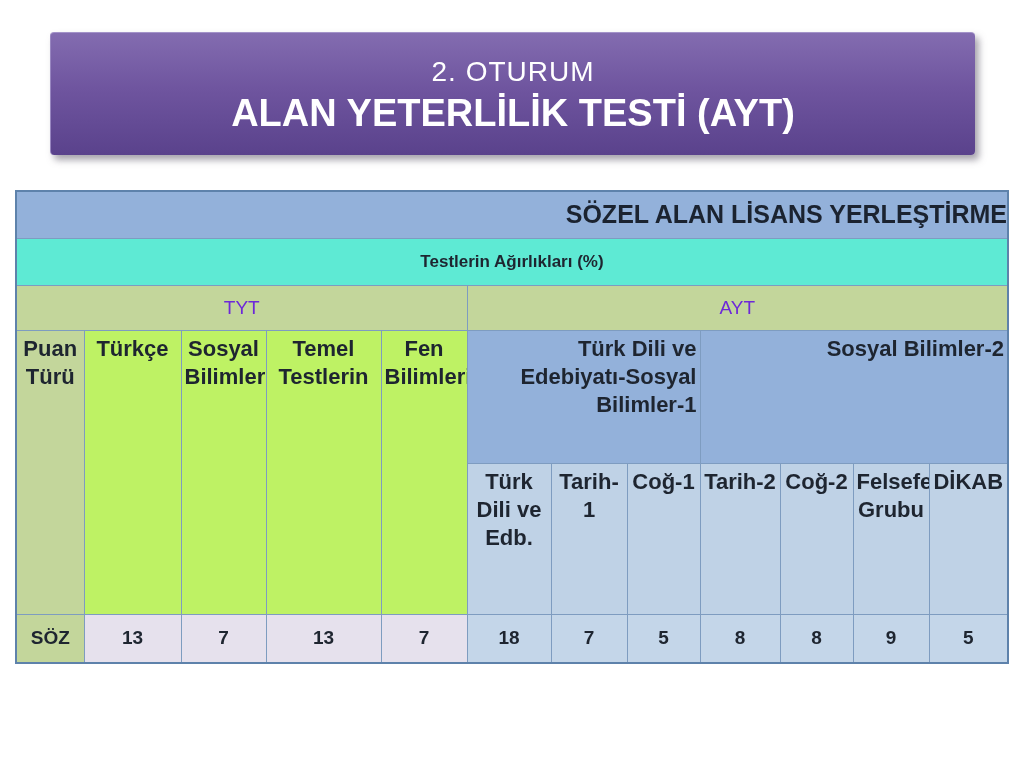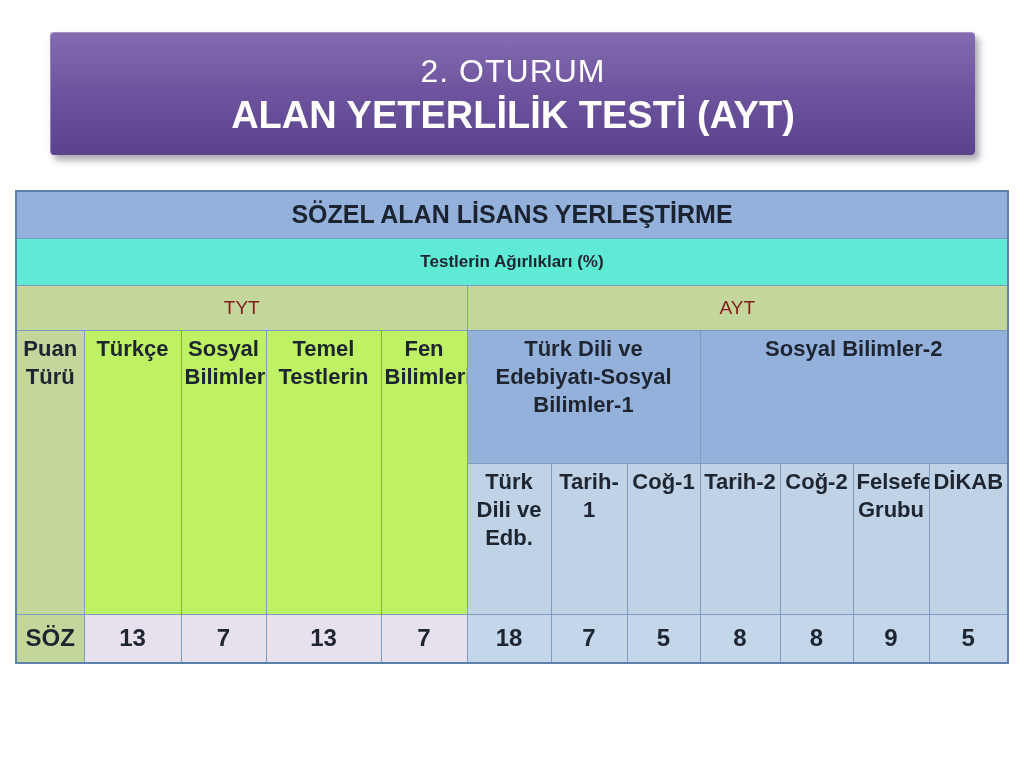--- a/index.html
+++ b/index.html
@@ -24,21 +24,21 @@
     box-shadow: 4px 5px 7px rgba(95, 90, 105, 0.55);
     display: flex;
     flex-direction: column;
     align-items: center;
     justify-content: center;
     text-align: center;
     padding-top: 4px;
   }
   .banner-line1 {
     color: #ffffff;
-    font-size: 32px;
+    font-size: 28px;
     font-weight: 400;
     letter-spacing: 1px;
     line-height: 1.25;
   }
   .banner-line2 {
     color: #ffffff;
     font-size: 38px;
     font-weight: 700;
     letter-spacing: 0px;
     line-height: 1.3;
@@ -64,53 +64,53 @@
 
   
   .r-title    td { height: 47px; }
   .r-subtitle td { height: 47px; }
   .r-section  td { height: 45px; }
   .r-groups   td { height: 133px; }
   .r-subhead  td { height: 151px; }
   .r-data     td { height: 49px; }
 
   
-  .c-blue-mid  { background: #93b1da; }
+  .c-blue-mid  { background: #93b1da; text-align: right; }
   .c-blue-pale { background: #5eead4; }
   .c-green     { background: #c3d69b; }
   .c-lav       { background: #bef264; }
   .c-blue-sub  { background: #bfd2e6; }
   .c-lav-pale  { background: #e6e1ed; }
   .c-blue-data { background: #c4d6e9; }
 
   
   .t-title {
     font-size: 25px;
     font-weight: 700;
     color: #1b2330;
   }
   .t-subtitle {
     font-size: 17px;
     font-weight: 700;
   }
   .t-section {
     font-size: 19px;
     font-weight: 400;
-    color: #7f1d1d;
+    color: #6d28d9;
   }
   .t-head {
     font-size: 22px;
     font-weight: 700;
     line-height: 28px;
     vertical-align: top;
     padding: 4px 3px 0 3px;
   }
   td.t-head { vertical-align: top; }
   .t-data {
-    font-size: 24px;
+    font-size: 19px;
     font-weight: 700;
   }
 </style>
 </head>
 <body>
 
 <div class="banner">
   <div class="banner-line1">2. OTURUM</div>
   <div class="banner-line2">ALAN YETERLİLİK TESTİ (AYT)</div>
 </div>

